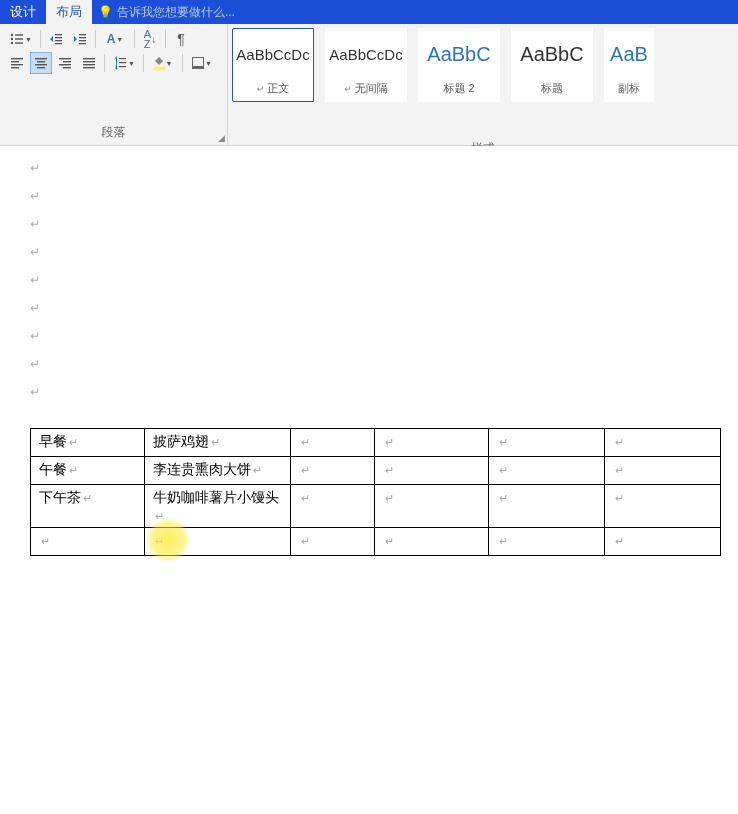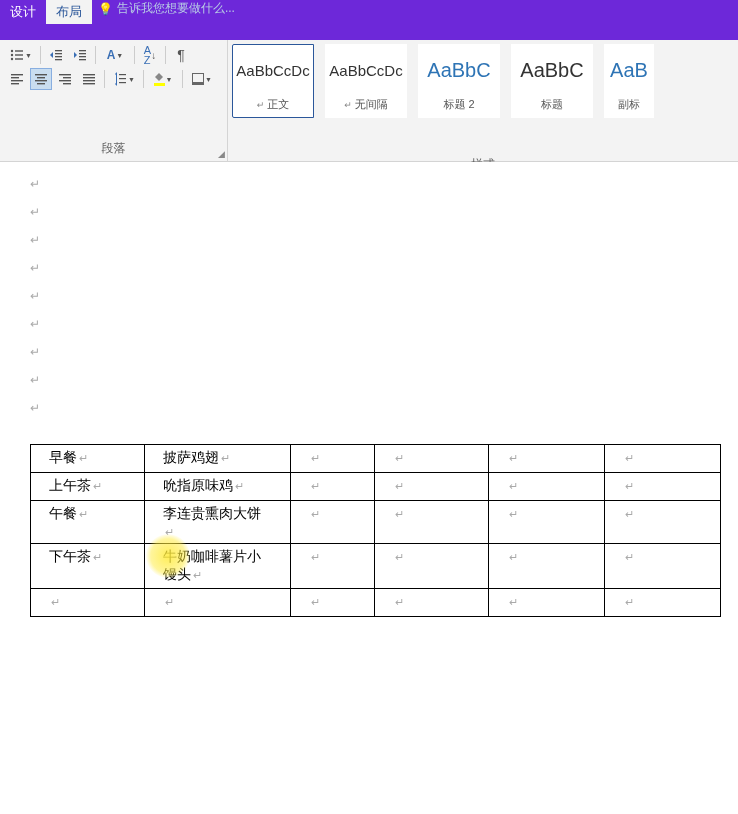--- a/index.html
+++ b/index.html
@@ -4,24 +4,24 @@
   <style>
     * { margin: 0; padding: 0; box-sizing: border-box; }
     body {
       font-family: "Microsoft YaHei", "SimSun", sans-serif;
       background: #fff;
       width: 738px;
       height: 814px;
       overflow: hidden;
     }
     .tabs-row {
-      background: #6d28d9;
-      display: flex;
-      align-items: flex-start;
-      height: 40px;
+      background: #1d4ed8;
+      display: flex;
+      align-items: center;
+      height: 24px;
       color: #fff;
       font-size: 13px;
     }
     .tab {
       padding: 3px 10px;
       cursor: pointer;
     }
     .tab.active {
       background: #f3f3f3;
       color: #2b579a;
@@ -160,21 +160,21 @@
     .para-marks span { display: block; }
     .word-table {
       position: absolute;
       left: 30px;
       top: 282px;
       border-collapse: collapse;
       font-size: 14px;
     }
     .word-table td {
       border: 1px solid #000;
-      padding: 4px 18px;
+      padding: 4px 8px;
       vertical-align: top;
       height: 28px;
       position: relative;
     }
     .word-table td.col1 { width: 114px; }
     .word-table td.col2 { width: 146px; }
     .word-table td.col3 { width: 84px; }
     .word-table td.col4 { width: 114px; }
     .word-table td.col5 { width: 116px; }
     .word-table td.col6 { width: 116px; }
@@ -375,28 +375,20 @@
       <span>↵</span>
       <span>↵</span>
       <span>↵</span>
   </div>
   <div class="highlight-circle"></div>
   <table class="word-table">
     <tbody id="tbody">
         <tr>
           <td class="col1"><span>早餐</span><span class="cell-mark">↵</span></td>
           <td class="col2"><span>披萨鸡翅</span><span class="cell-mark">↵</span></td>
-          <td class="col3"><span></span><span class="cell-mark">↵</span></td>
-          <td class="col4"><span></span><span class="cell-mark">↵</span></td>
-          <td class="col5"><span></span><span class="cell-mark">↵</span></td>
-          <td class="col6"><span></span><span class="cell-mark">↵</span></td>
-        </tr>
-        <tr>
-          <td class="col1"><span>上午茶</span><span class="cell-mark">↵</span></td>
-          <td class="col2"><span>吮指原味鸡</span><span class="cell-mark">↵</span></td>
           <td class="col3"><span></span><span class="cell-mark">↵</span></td>
           <td class="col4"><span></span><span class="cell-mark">↵</span></td>
           <td class="col5"><span></span><span class="cell-mark">↵</span></td>
           <td class="col6"><span></span><span class="cell-mark">↵</span></td>
         </tr>
         <tr>
           <td class="col1"><span>午餐</span><span class="cell-mark">↵</span></td>
           <td class="col2"><span>李连贵熏肉大饼</span><span class="cell-mark">↵</span></td>
           <td class="col3"><span></span><span class="cell-mark">↵</span></td>
           <td class="col4"><span></span><span class="cell-mark">↵</span></td>

